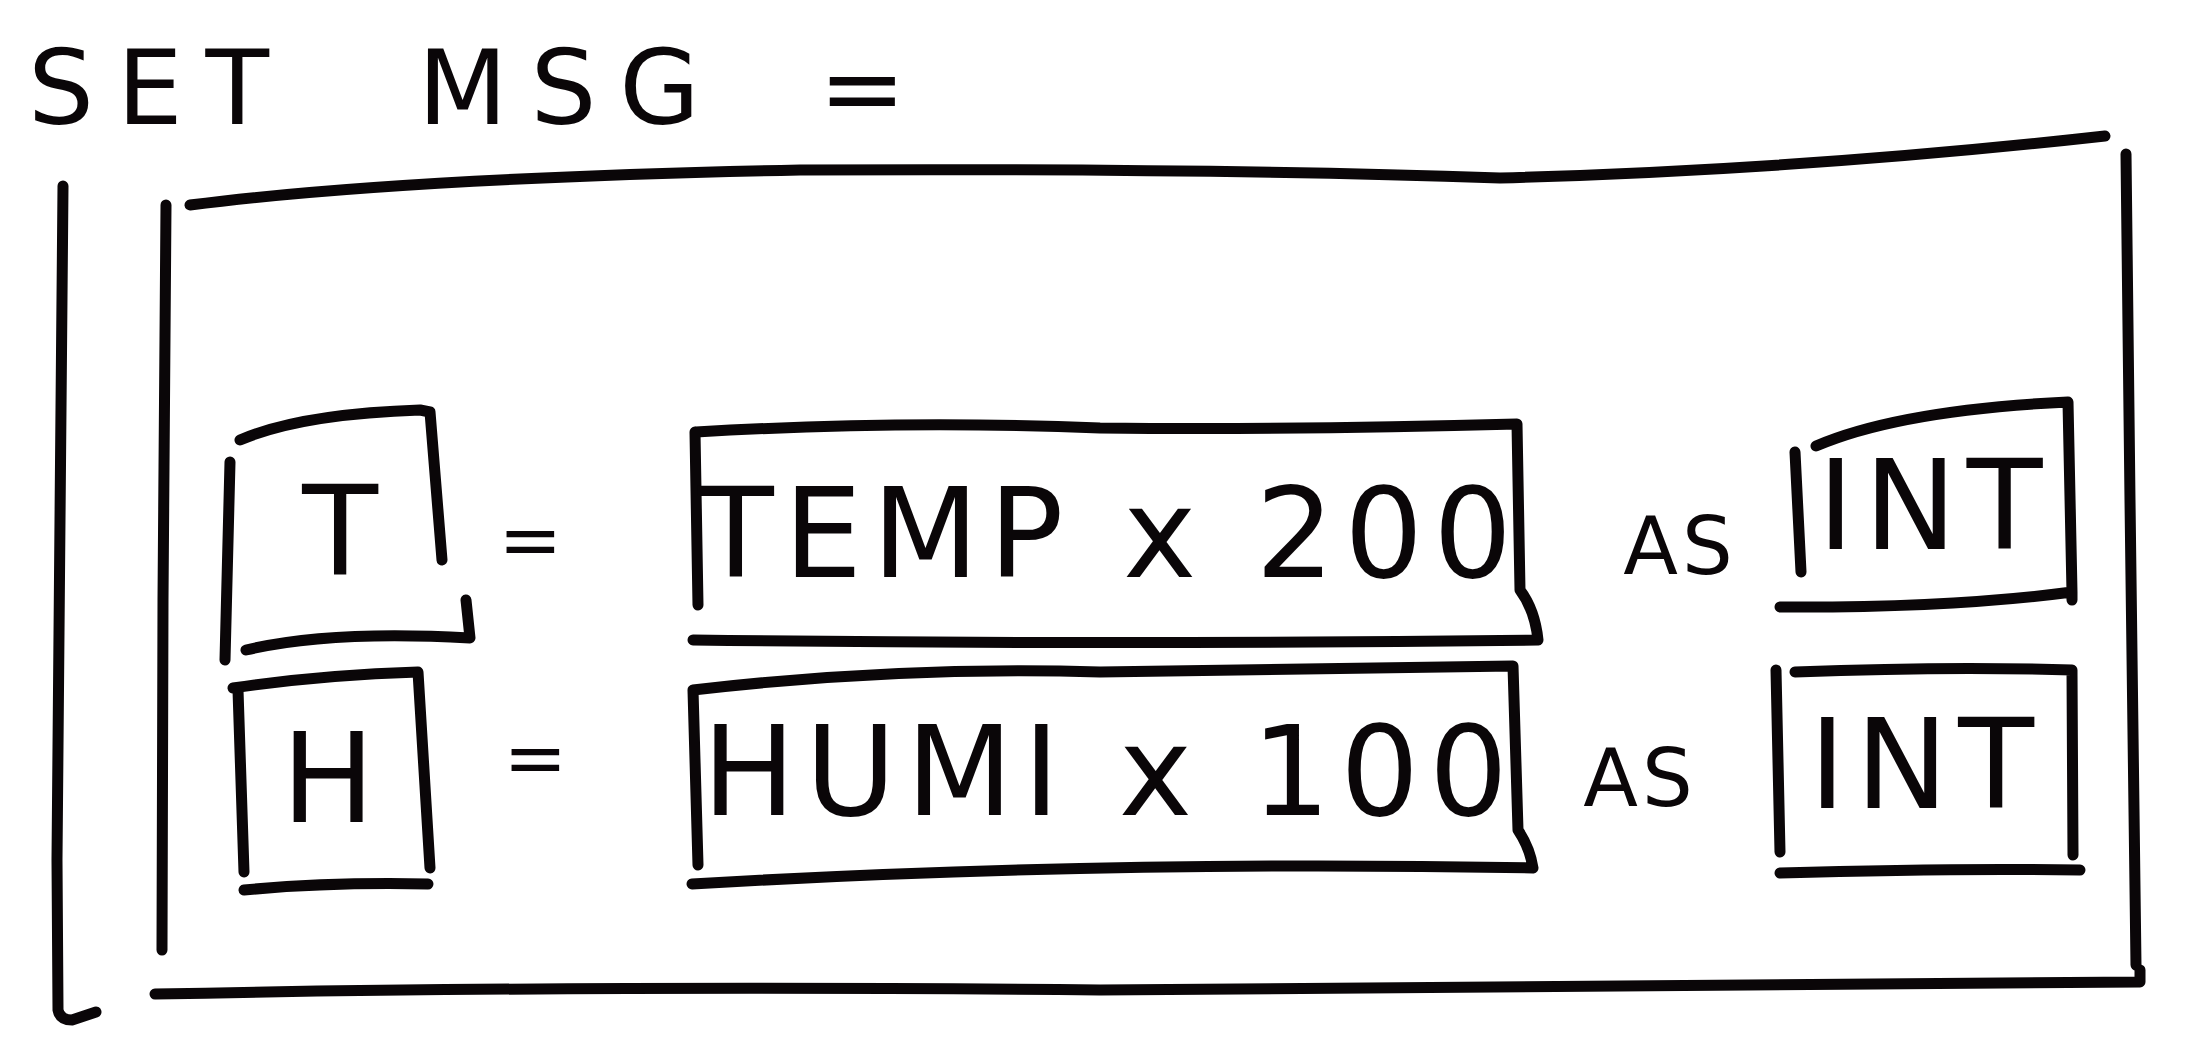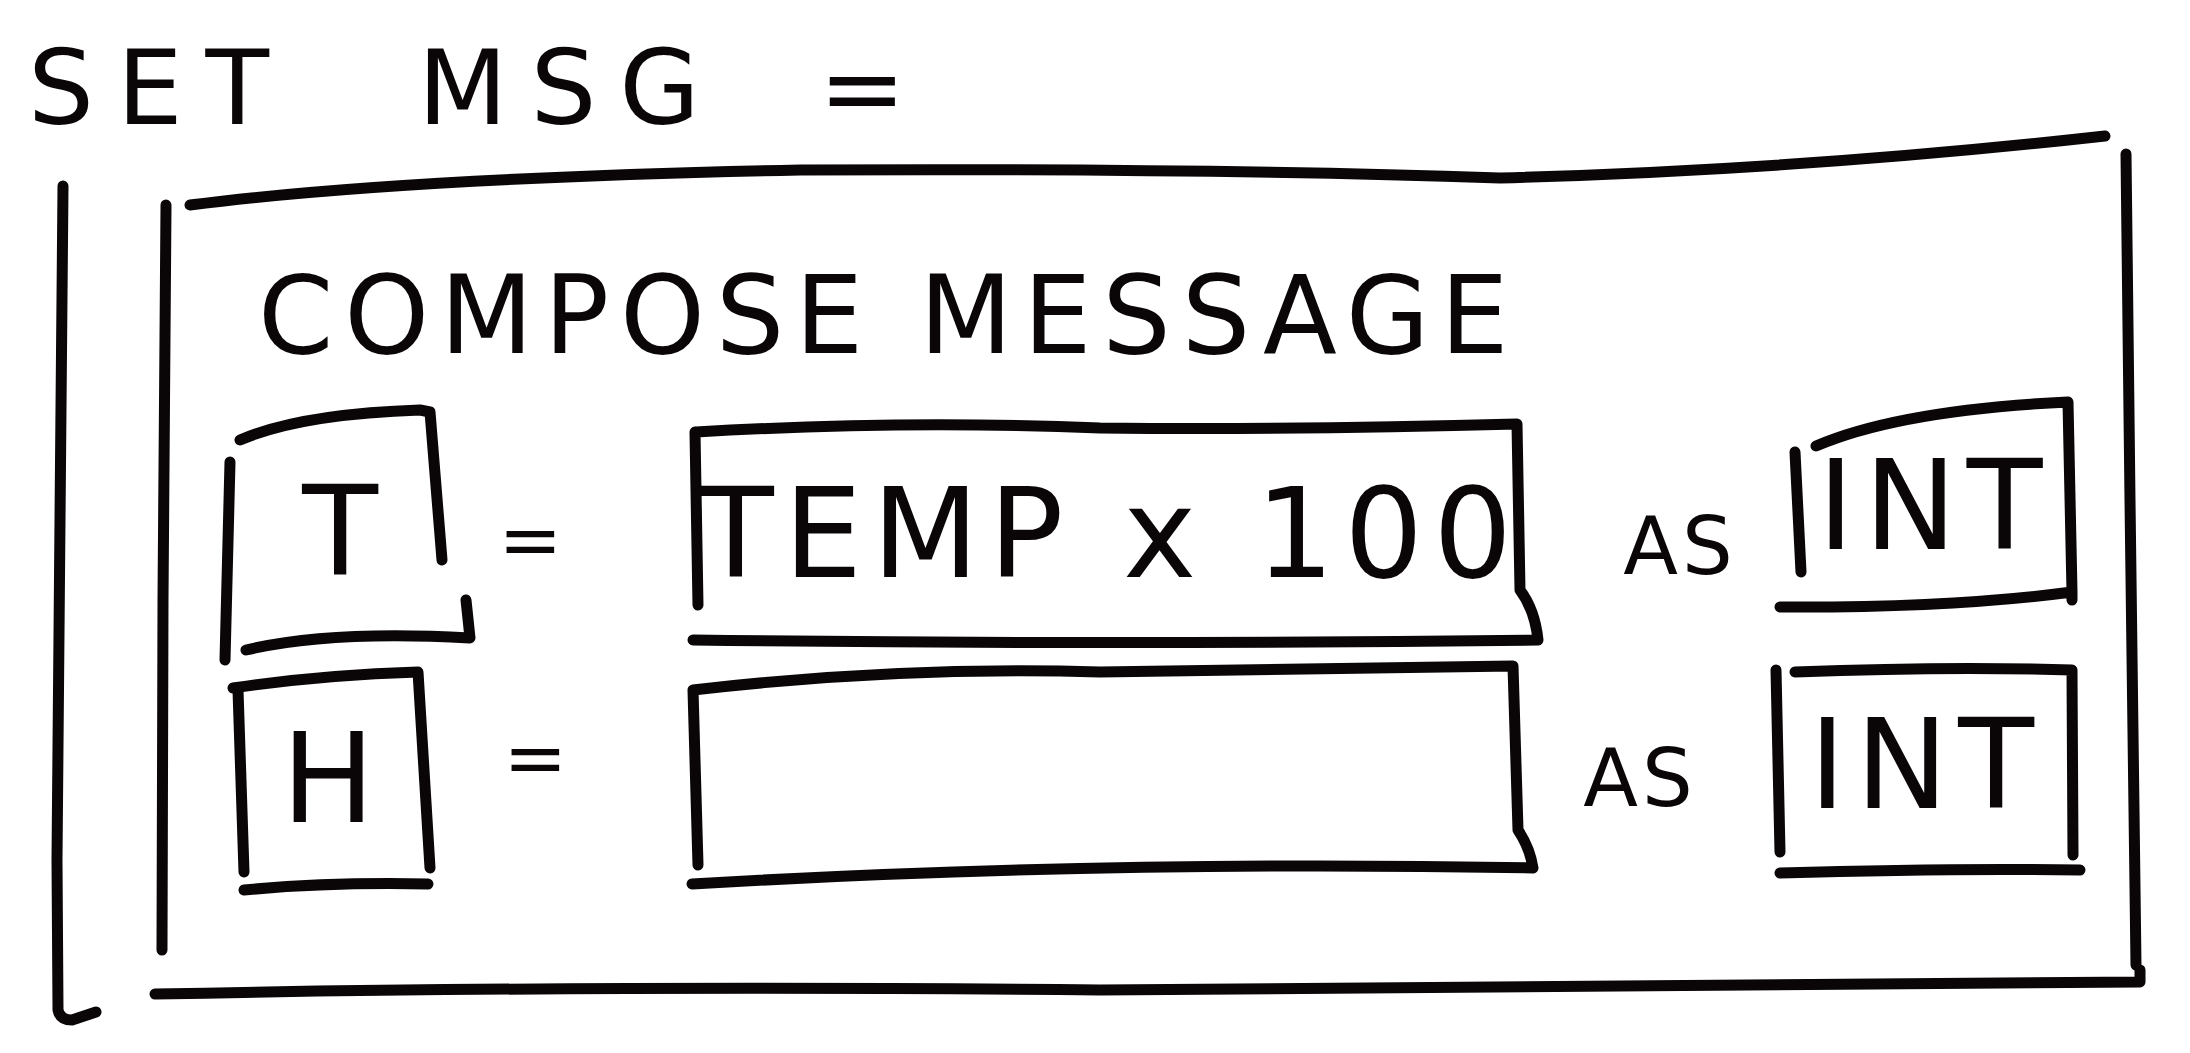--- a/index.html
+++ b/index.html
@@ -101,44 +101,46 @@
 
     <path d="M1795 672 Q1950 666 2072 670 L2073 855 M1776 670 L1780 852 M1780 873 Q1950 868 2080 870"></path>
   </svg>
 
   <div class="ink title">
     <span>SET</span>
     <span style="margin-left:70px;">MSG</span>
     <span style="margin-left:40px;">=</span>
   </div>
 
-  <div class="ink heading">COMPOSE MESSAGE</div>
 
   <div class="slot" style="left:230px; top:418px; width:230px; height:228px;">
     <span class="ink box-text" style="position:static;">T</span>
   </div>
   <div class="slot" style="left:490px; top:500px; width:90px; height:80px;">
     <span class="ink equals" style="position:static;">=</span>
   </div>
   <div class="slot" style="left:700px; top:430px; width:820px; height:208px;">
-    <span class="ink box-text" style="position:static;">TEMP x 100</span>
+    <span class="ink box-text" style="position:static;">TEMP x 200</span>
   </div>
   <div class="slot" style="left:1615px; top:475px; width:130px; height:100px;">
     <span class="ink as-word" style="position:static;">AS</span>
   </div>
   <div class="slot" style="left:1800px; top:408px; width:270px; height:195px;">
     <span class="ink box-text" style="position:static;">INT</span>
   </div>
 
   <div class="slot" style="left:238px; top:676px; width:190px; height:205px;">
     <span class="ink box-text" style="position:static;">H</span>
   </div>
   <div class="slot" style="left:495px; top:718px; width:90px; height:80px;">
     <span class="ink equals" style="position:static;">=</span>
   </div>
+  <div class="slot" style="left:700px; top:672px; width:820px; height:200px;">
+    <span class="ink box-text" style="position:static;">HUMI x 100</span>
+  </div>
   <div class="slot" style="left:1575px; top:707px; width:130px; height:100px;">
     <span class="ink as-word" style="position:static;">AS</span>
   </div>
   <div class="slot" style="left:1784px; top:675px; width:285px; height:180px;">
     <span class="ink box-text" style="position:static;">INT</span>
   </div>
 
 </div>
 
 </body></html>

